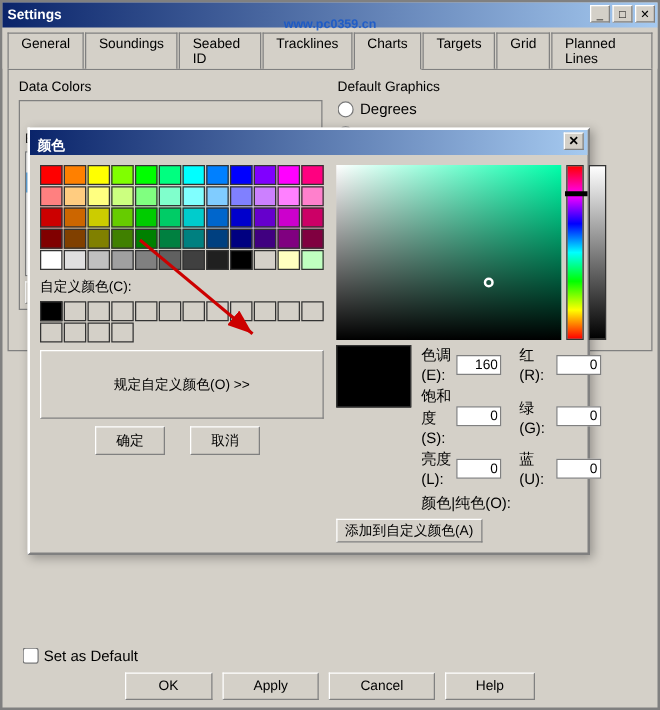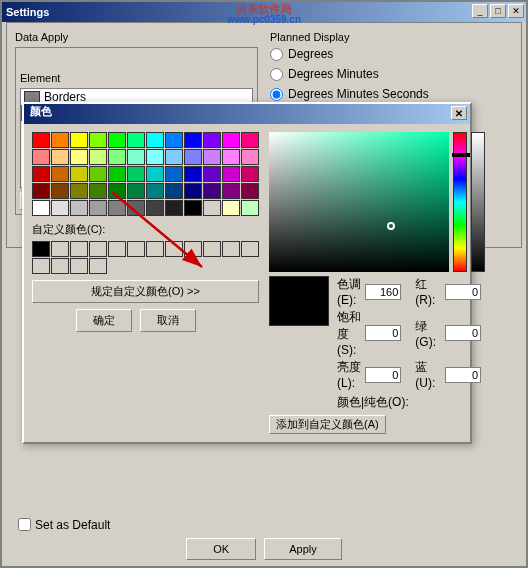--- a/index.html
+++ b/index.html
@@ -191,21 +191,21 @@
       border: 2px solid #808080;
       border-top-color: #fff;
       border-left-color: #fff;
       z-index: 50;
       box-shadow: 2px 2px 8px rgba(0,0,0,0.3);
     }
     .dialog-title-bar {
       height: 20px;
       background: linear-gradient(to right, #0a246a, #a6caf0);
       display: flex;
-      align-items: flex-start;
+      align-items: flex-end;
       padding: 0 6px;
       position: relative;
     }
     .dialog-title-text {
       color: white;
       font-weight: bold;
       font-size: 11px;
     }
     .dialog-close-btn {
       position: absolute;
@@ -255,33 +255,33 @@
       margin-bottom: 6px;
     }
     .custom-color-cell {
       width: 18px;
       height: 16px;
       background: #d4d0c8;
       border: 1px solid #333;
     }
 
     .define-btn {
-      padding: 3px 6px;
+      padding: 19px 6px;
       background: #d4d0c8;
       border: 1px solid #808080;
       border-top-color: #fff;
       border-left-color: #fff;
       font-size: 11px;
       cursor: pointer;
       margin-bottom: 6px;
       width: 100%;
     }
     .dialog-ok-cancel {
       display: flex;
-      gap: 8px;
+      gap: 20px;
       padding-left: 44px;
     }
     .dialog-btn {
       padding: 3px 16px;
       background: #d4d0c8;
       border: 1px solid #808080;
       border-top-color: #fff;
       border-left-color: #fff;
       font-size: 11px;
       cursor: pointer;
@@ -409,33 +409,40 @@
 
   <div class="title-bar">
     <span class="title-bar-text">Settings</span>
     <div class="title-bar-buttons">
       <div class="title-btn">_</div>
       <div class="title-btn">□</div>
       <div class="title-btn">✕</div>
     </div>
   </div>
 
-  <div class="watermark">
-    <span class="watermark-text">河东软件局</span>
-  </div>
   <div class="watermark2">
     <span class="watermark-text" style="color:#1155cc; font-size:10px;">www.pc0359.cn</span>
   </div>
 
+  <div class="tabs-bar">
+    <div class="tab">General</div>
+    <div class="tab">Soundings</div>
+    <div class="tab">Seabed ID</div>
+    <div class="tab">Tracklines</div>
+    <div class="tab active">Charts</div>
+    <div class="tab">Targets</div>
+    <div class="tab">Grid</div>
+    <div class="tab">Planned Lines</div>
+  </div>
 
   <div class="tab-content-area">
     <div class="two-col">
 
       <div class="left-col">
-        <div class="section-label">Data Apply</div>
+        <div class="section-label">Data Colors</div>
         <div class="element-group">
           <div class="element-title">Element</div>
           <div class="element-list">
             <div class="element-item">
               <div class="color-swatch" style="background:#808080;"></div>
               <span>Borders</span>
             </div>
             <div class="element-item selected">
               <div class="color-swatch" style="background:#cc0000;"></div>
               <span>Matrix Outline</span>
@@ -451,21 +458,21 @@
             <div class="element-item">
               <div class="color-swatch" style="background:#000;"></div>
               <span>KTD Color</span>
             </div>
           </div>
           <button class="color-btn">Color</button>
         </div>
       </div>
 
       <div class="right-col">
-        <div class="section-label">Planned Display</div>
+        <div class="section-label">Default Graphics</div>
         <div class="default-display-group">
           <div class="radio-item">
             <input type="radio" name="display" style="">
             <span>Degrees</span>
           </div>
           <div class="radio-item">
             <input type="radio" name="display" style="">
             <span>Degrees Minutes</span>
           </div>
           <div class="radio-item">
@@ -651,14 +658,16 @@
   </div>
 
   <div class="checkbox-row">
     <input type="checkbox" style="">
     <span>Set as Default</span>
   </div>
 
   <div class="bottom-buttons">
     <button class="main-btn">OK</button>
     <button class="main-btn">Apply</button>
+    <button class="main-btn">Cancel</button>
+    <button class="main-btn">Help</button>
   </div>
 </div>
 
 </body></html>

